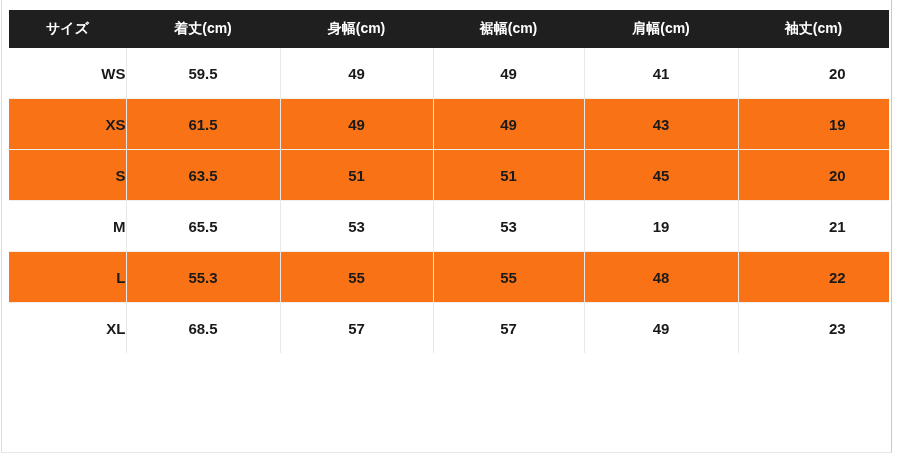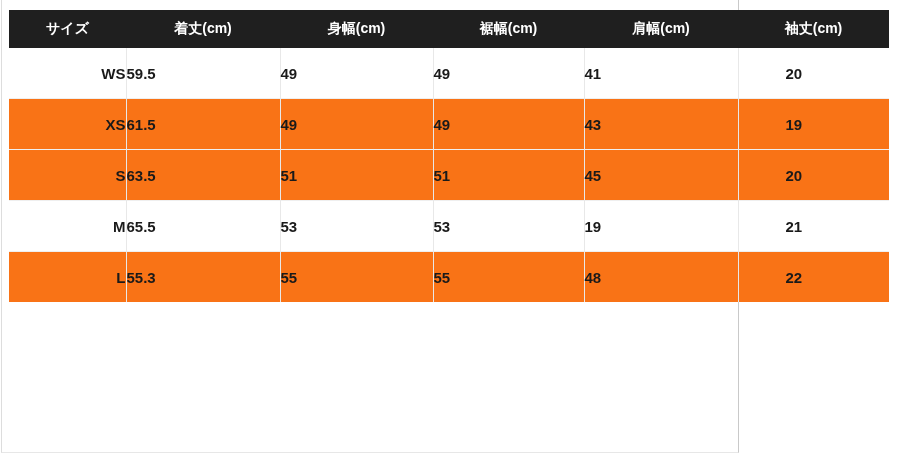--- a/index.html
+++ b/index.html
@@ -12,21 +12,21 @@
     position: relative;
     width: 899px;
     height: 464px;
     background: #ffffff;
     overflow: hidden;
   }
   .table-container {
     position: absolute;
     left: 1px;
     top: 0;
-    width: 738px;
+    width: 891px;
     height: 453px;
     box-sizing: border-box;
     border-left: 1px solid #dddddd;
     border-right: 1px solid #c9c9c9;
     border-bottom: 1px solid #e7e7e7;
     padding: 10px 0 0 7px;
     background: #ffffff;
   }
   table.size-table {
     border-collapse: collapse;
@@ -41,21 +41,21 @@
     font-weight: bold;
     text-align: center;
     padding: 0;
     border: none;
   }
   table.size-table tbody td {
     height: 50px;
     font-size: 15px;
     font-weight: bold;
     color: #1a1a1a;
-    text-align: left;
+    text-align: center;
     padding: 0;
     border-right: 1px solid #e8e8e8;
     border-top: 1px solid #efefef;
     background: #ffffff;
   }
   table.size-table tbody tr:first-child td { border-top: none; }
   table.size-table tbody td:last-child { border-right: none; padding-left: 47px; }
   table.size-table tbody td.size-cell {
     text-align: right;
     padding-left: 13px;
@@ -120,16 +120,24 @@
             <td>21</td>
           </tr>
           <tr class="alt">
             <td class="size-cell">L</td>
             <td>55.3</td>
             <td>55</td>
             <td>55</td>
             <td>48</td>
             <td>22</td>
           </tr>
+          <tr>
+            <td class="size-cell">XL</td>
+            <td>68.5</td>
+            <td>57</td>
+            <td>57</td>
+            <td>49</td>
+            <td>23</td>
+          </tr>
         </tbody>
     </table>
   </div>
 </div>
 
 </body></html>

